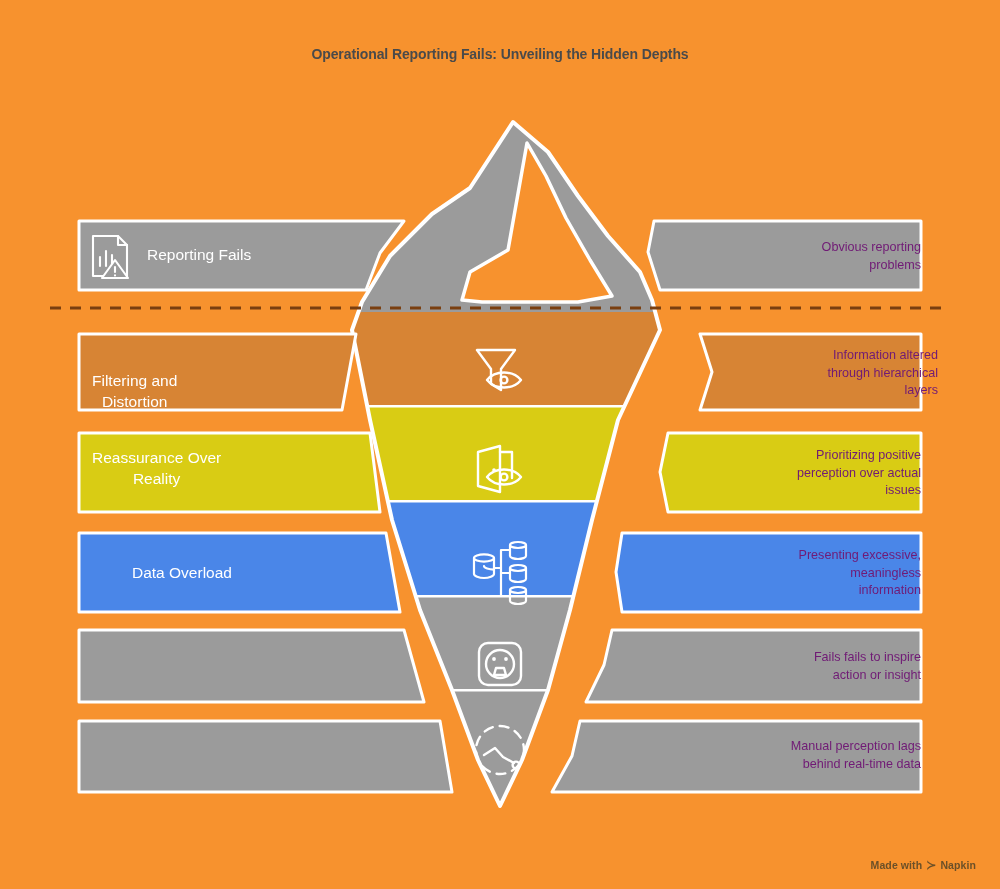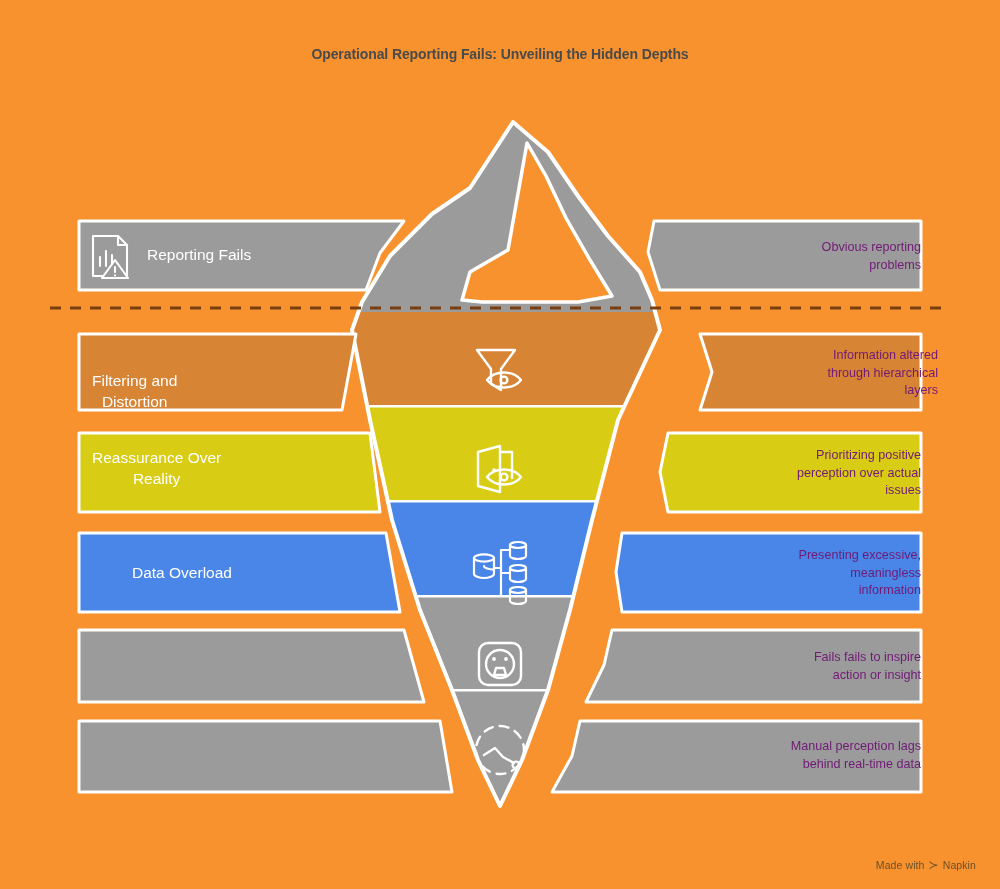--- a/index.html
+++ b/index.html
@@ -62,21 +62,21 @@
     line-height: 17.5px;
     text-align: right;
     white-space: pre-line;
   }
   #watermark {
     position: absolute;
     right: 24px;
     bottom: 18px;
     font-size: 10.5px;
     color: #6b5028;
-    font-weight: normal;
+    font-weight: bold;
     letter-spacing: 0.1px;
     display: flex;
     align-items: center;
     gap: 4px;
   }
   #watermark .mark {
     font-size: 12px;
     line-height: 1;
   }
 </style>

